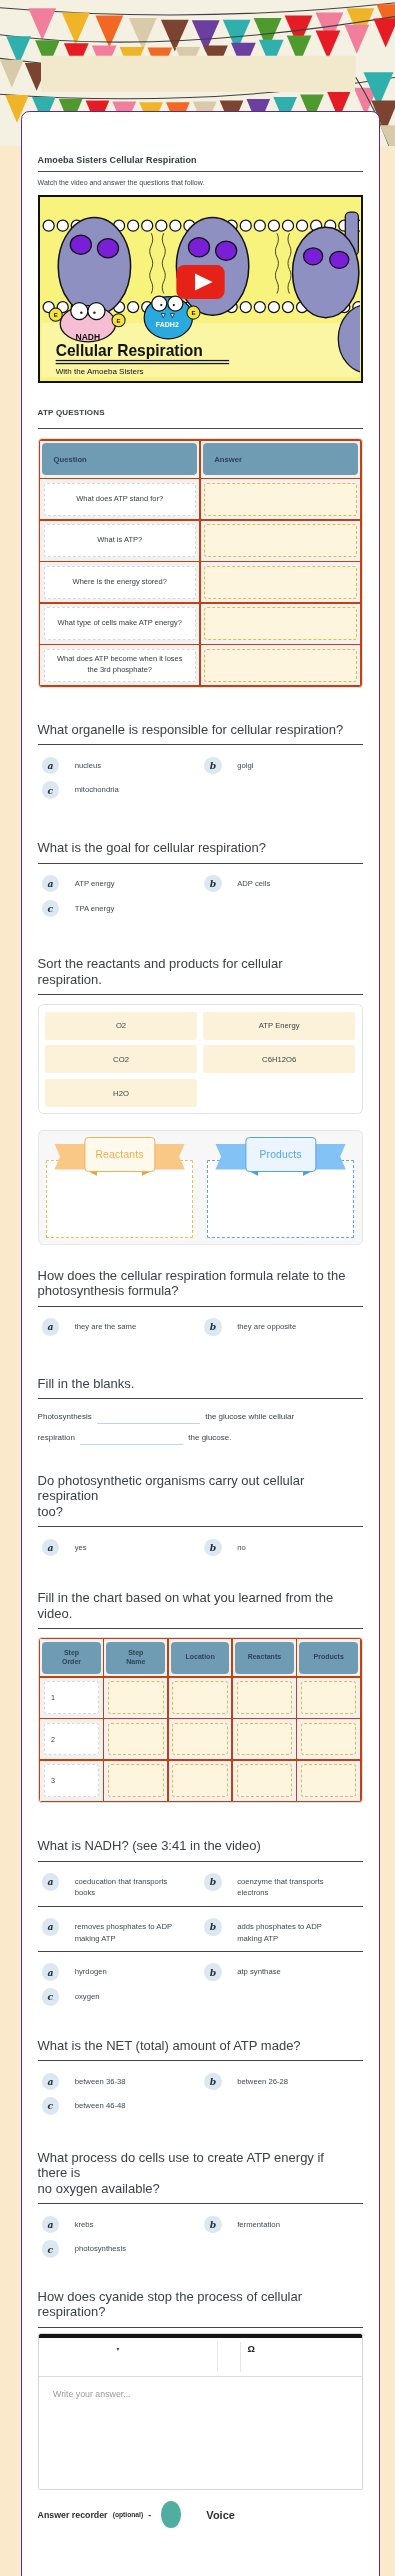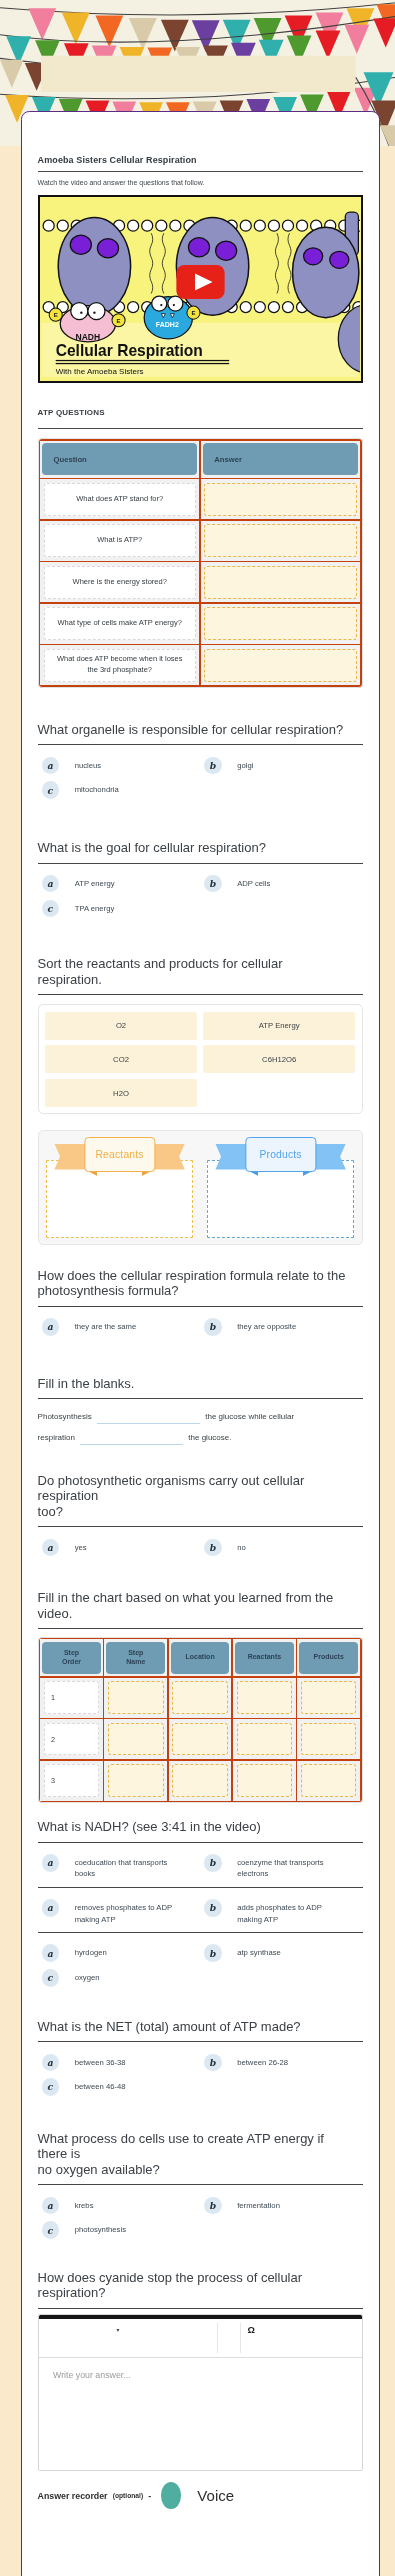--- a/index.html
+++ b/index.html
@@ -89,21 +89,21 @@
   .editor textarea{display:block;width:100%;height:112px;box-sizing:border-box;border:none;outline:none;resize:none;
     padding:12.4px 14.4px;font-size:8.8px;color:#3c3c3c;font-family:"Liberation Sans", sans-serif;background:transparent;}
   .editor textarea::placeholder{color:#9b9b9b;}
 
   
   .recorder{margin-top:11.3px;display:flex;align-items:center;gap:5.2px;}
   .rec-label{font-size:8.8px;font-weight:700;color:#2f2f2f;}
   .rec-opt{font-size:6.7px;font-weight:700;color:#2f2f2f;}
   .rec-dash{font-size:8.8px;font-weight:700;color:#2f2f2f;margin-right:4.1px;}
   .rec-blob{width:20.6px;height:27px;background:#4fae9f;border-radius:50%;cursor:pointer;}
-  .rec-voice{font-size:15px;font-weight:400;color:#2f2f2f;margin-left:11px;}
+  .rec-voice{font-size:11px;font-weight:700;color:#2f2f2f;margin-left:20px;}
 </style>
 </head>
 <body>
 
 <div class="top-strip">
   <svg width="396" height="146" viewBox="0 0 768 283">
     <path d="M-10,14 Q380,48 778,4" fill="none" stroke="#3f3f3f" stroke-width="2"></path>
     <polygon points="55,16 109,16 82,78" fill="#f27e9d"></polygon>
       <polygon points="120,24 174,24 147,86" fill="#f0b429"></polygon>
     <polygon points="185,30 239,30 212,92" fill="#f26822"></polygon>
@@ -495,21 +495,21 @@
           <div class="a-box"></div>
         </div>
       <div class="tbl-cell row-cell">
           <div class="a-box"></div>
         </div>
       <div class="tbl-cell row-cell">
           <div class="a-box"></div>
         </div>
     </div>
 
-    <div class="q-heading" style="margin-top:16px;">What is NADH? (see 3:41 in the video)</div>
+    <div class="q-heading" style="margin-top:35px;">What is NADH? (see 3:41 in the video)</div>
     <hr class="rule-q">
     <div class="options">
       <div class="option">
           <span class="opt-circle">a</span>
           <span class="opt-label">coeducation that transports books</span>
         </div>
       <div class="option">
           <span class="opt-circle">b</span>
           <span class="opt-label">coenzyme that transports electrons</span>
         </div>

